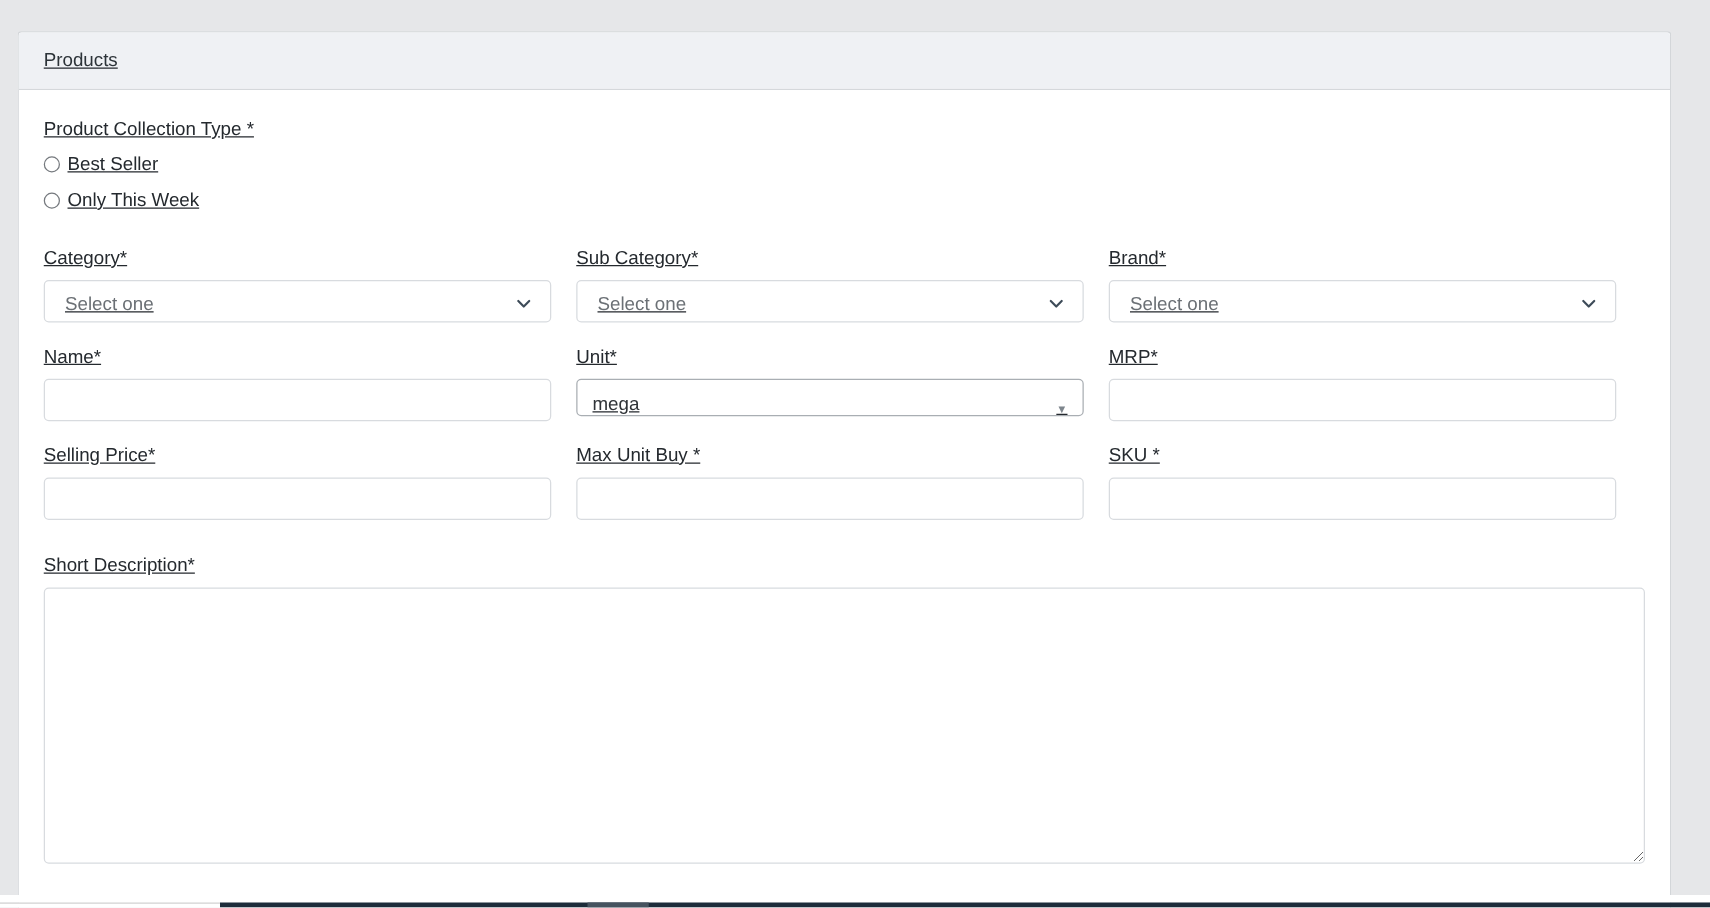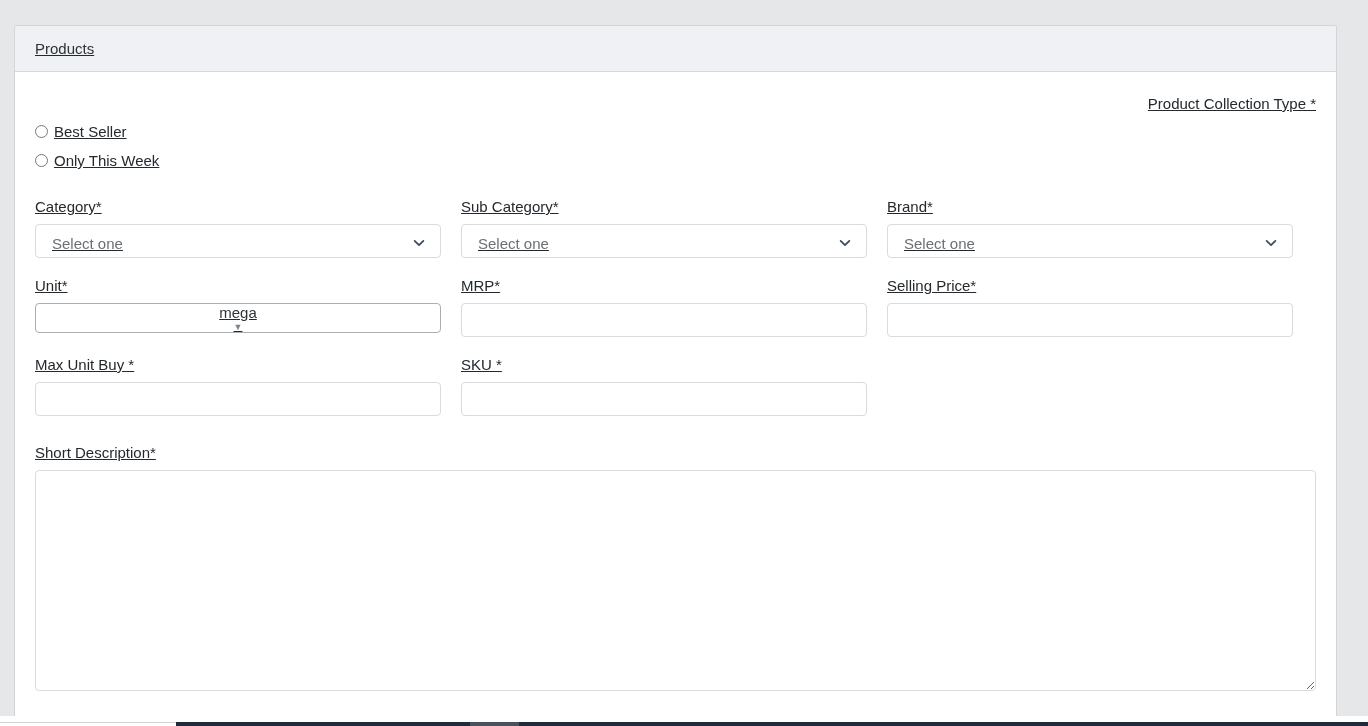--- a/index.html
+++ b/index.html
@@ -36,21 +36,20 @@
   }
   .card-body {
     padding: 24px 20px 0 20px;
   }
 
   
   .group-label {
     font-size: 15px;
     line-height: 15px;
     color: #24292e;
-    text-align: right;
   }
   .radio-list { margin-top: 14px; }
   .radio-row {
     display: flex;
     height: 14px;
     margin-bottom: 15px;
     cursor: default;
   }
   .radio-circle {
     width: 13px; height: 13px;
@@ -106,26 +105,25 @@
     color: #6b7075;
     font-size: 15px;
   }
   .chevron-icon { width: 14px; height: 14px; flex: 0 0 auto; }
 
   .offer-box {
     height: 30px;
     border: 1px solid #a9aeb3;
     border-radius: 4px;
     display: flex;
-    align-items: center;
+    align-items: flex-end;
     justify-content: space-between;
     padding: 0 12px;
     background: #fff;
     cursor: default;
-    flex-direction: column;
   }
   .offer-box .offer-text { font-size: 15px; color: #2f3337; }
   .offer-box .tri {
     font-size: 9px;
     color: #7e868d;
     line-height: 9px;
   }
 
   
   .sd-wrap { margin-top: 29px; }
@@ -223,20 +221,24 @@
       <div class="field">
         <span class="field-label">Brand*</span>
         <div class="control select-box">
           <span class="select-text">Select one</span>
           <svg class="chevron-icon" viewBox="0 0 16 16" fill="none" stroke="#3e4c59" stroke-width="2" stroke-linecap="round" stroke-linejoin="round">
             <polyline points="3,5.5 8,10.5 13,5.5"></polyline>
           </svg>
         </div>
       </div>
 
+      <div class="field">
+        <span class="field-label">Name*</span>
+        <input class="control" type="text" style="">
+      </div>
 
       <div class="field">
         <span class="field-label">Unit*</span>
         <div class="offer-box">
           <span class="offer-text">mega</span>
           <span class="tri">▼</span>
         </div>
       </div>
 
       <div class="field">

